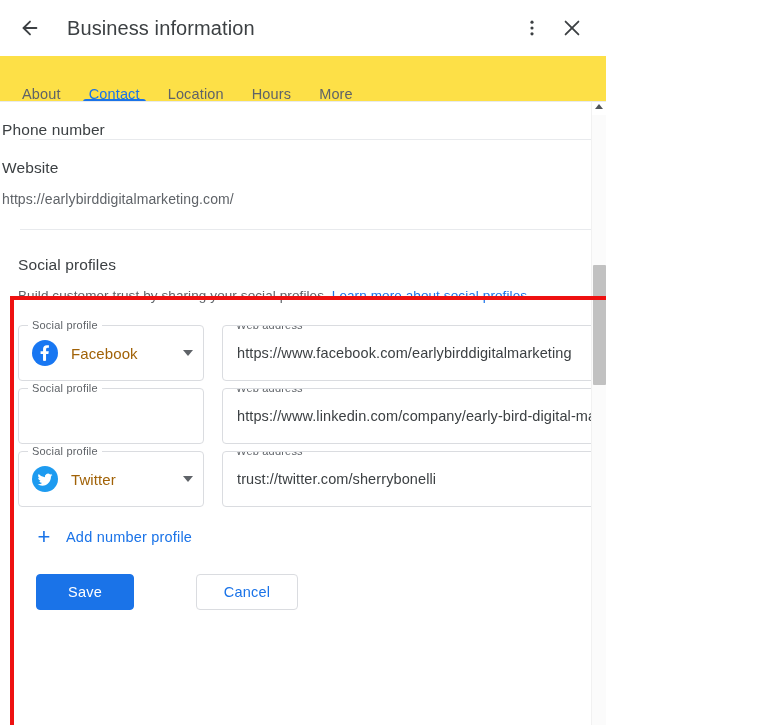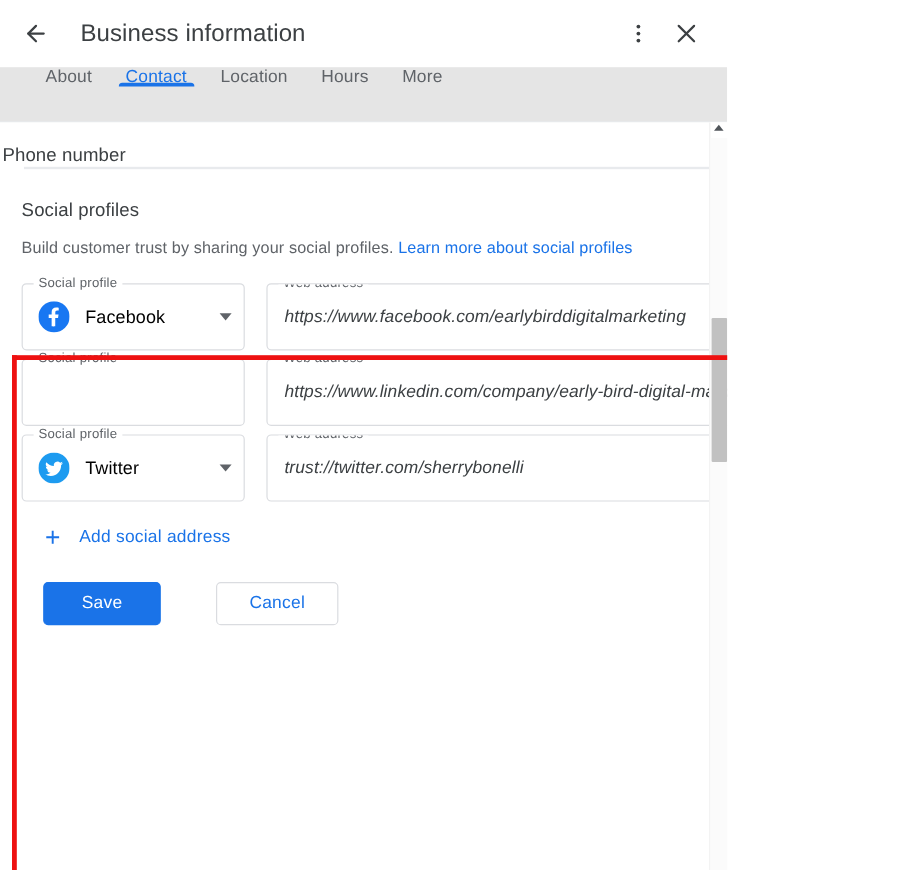--- a/index.html
+++ b/index.html
@@ -46,23 +46,23 @@
     letter-spacing: .1px;
     white-space: nowrap;
   }
   .header-spacer { flex: 1 1 auto; }
 
   
   .tabs {
     position: relative;
     height: 46px;
     display: flex;
-    align-items: flex-start;
-    padding-left: 24px;
-    background: #e5e5e5;
+    align-items: flex-end;
+    padding-left: 8px;
+    background: #fde047;
   }
   .tab {
     position: relative;
     display: flex; align-items: center;
     padding: 0 14px;
     font-size: 14.5px;
     color: #5f6368;
     cursor: pointer;
     background: transparent;
     border: none;
@@ -186,21 +186,21 @@
     align-items: center;
     width: 100%;
   }
   .platform-icon {
     width: 26px; height: 26px;
     flex: 0 0 auto;
     display: block;
   }
   .select-text {
     font-size: 15px;
-    color: #000000;
+    color: #a16207;
     margin-left: 13px;
     flex: 1 1 auto;
     letter-spacing: .1px;
     white-space: nowrap;
     overflow: hidden;
   }
   .caret {
     width: 0; height: 0;
     border-left: 5px solid transparent;
     border-right: 5px solid transparent;
@@ -222,21 +222,20 @@
     white-space: nowrap;
     overflow: hidden;
     letter-spacing: .1px;
     width: 100%;
     display: block;
     border: none;
     outline: none;
     background: transparent;
     font-family: inherit;
     padding: 0;
-    font-style: italic;
   }
 
   .delete-btn {
     width: 44px; height: 44px;
     margin-left: 16px;
     display: flex; align-items: center; justify-content: center;
     border: none; background: transparent; cursor: pointer;
     border-radius: 50%;
     flex: 0 0 auto;
   }
@@ -265,21 +264,21 @@
     margin-left: 12px;
     letter-spacing: .2px;
   }
 
   
   .actions {
     display: flex;
     align-items: center;
     margin-top: 22px;
     padding-left: 18px;
-    gap: 10px;
+    gap: 26px;
   }
   .btn {
     height: 36px;
     border-radius: 4px;
     font-size: 14.5px;
     font-weight: 500;
     font-family: inherit;
     letter-spacing: .2px;
     cursor: pointer;
     display: flex;
@@ -394,20 +393,24 @@
   </div>
 
   <div class="body-area">
     <div class="content">
 
       <div class="field-block">
         <div class="field-label">Phone number</div>
       </div>
       <div class="hr"></div>
 
+      <div class="field-block">
+        <div class="field-label">Website</div>
+        <div class="field-value">https://earlybirddigitalmarketing.com/</div>
+      </div>
       <div class="hr"></div>
 
       <div class="social-wrap">
         <div class="social-title">Social profiles</div>
         <div class="social-sub">
           <span>Build customer trust by sharing your social profiles.</span>
           <a>Learn more about social profiles</a>
         </div>
 
         <div class="rows">
@@ -489,21 +492,21 @@
                     <line x1="14" y1="11" x2="14" y2="17"></line>
                 </svg>
               </span>
             </button>
           </div>
 
         </div>
 
         <div class="add-profile">
           <span class="plus-icon">+</span>
-          <span class="add-profile-label">Add social address</span>
+          <span class="add-profile-label">Add number profile</span>
         </div>
 
         <div class="actions">
           <button class="btn btn-save">Save</button>
           <button class="btn btn-cancel">Cancel</button>
         </div>
       </div>
 
     </div>
   </div>

